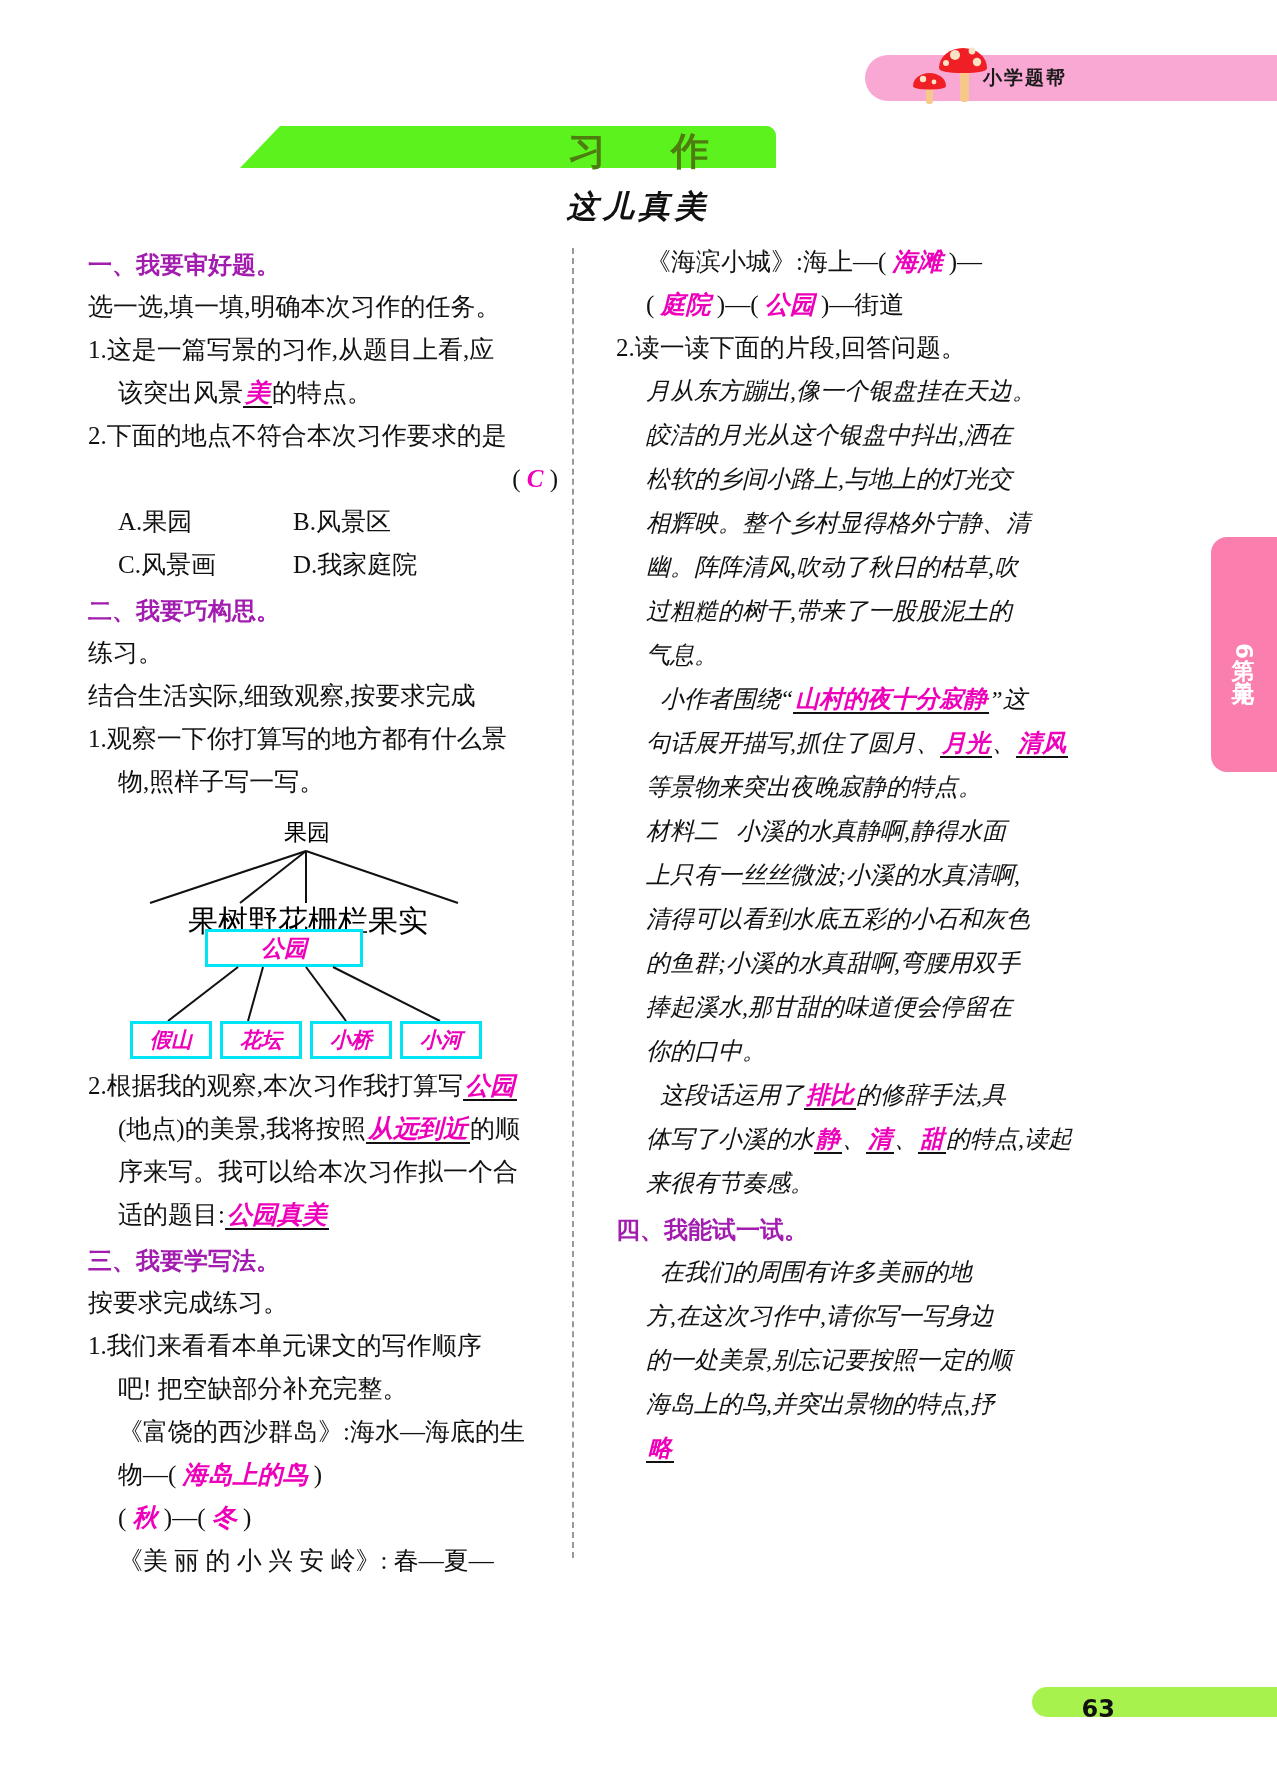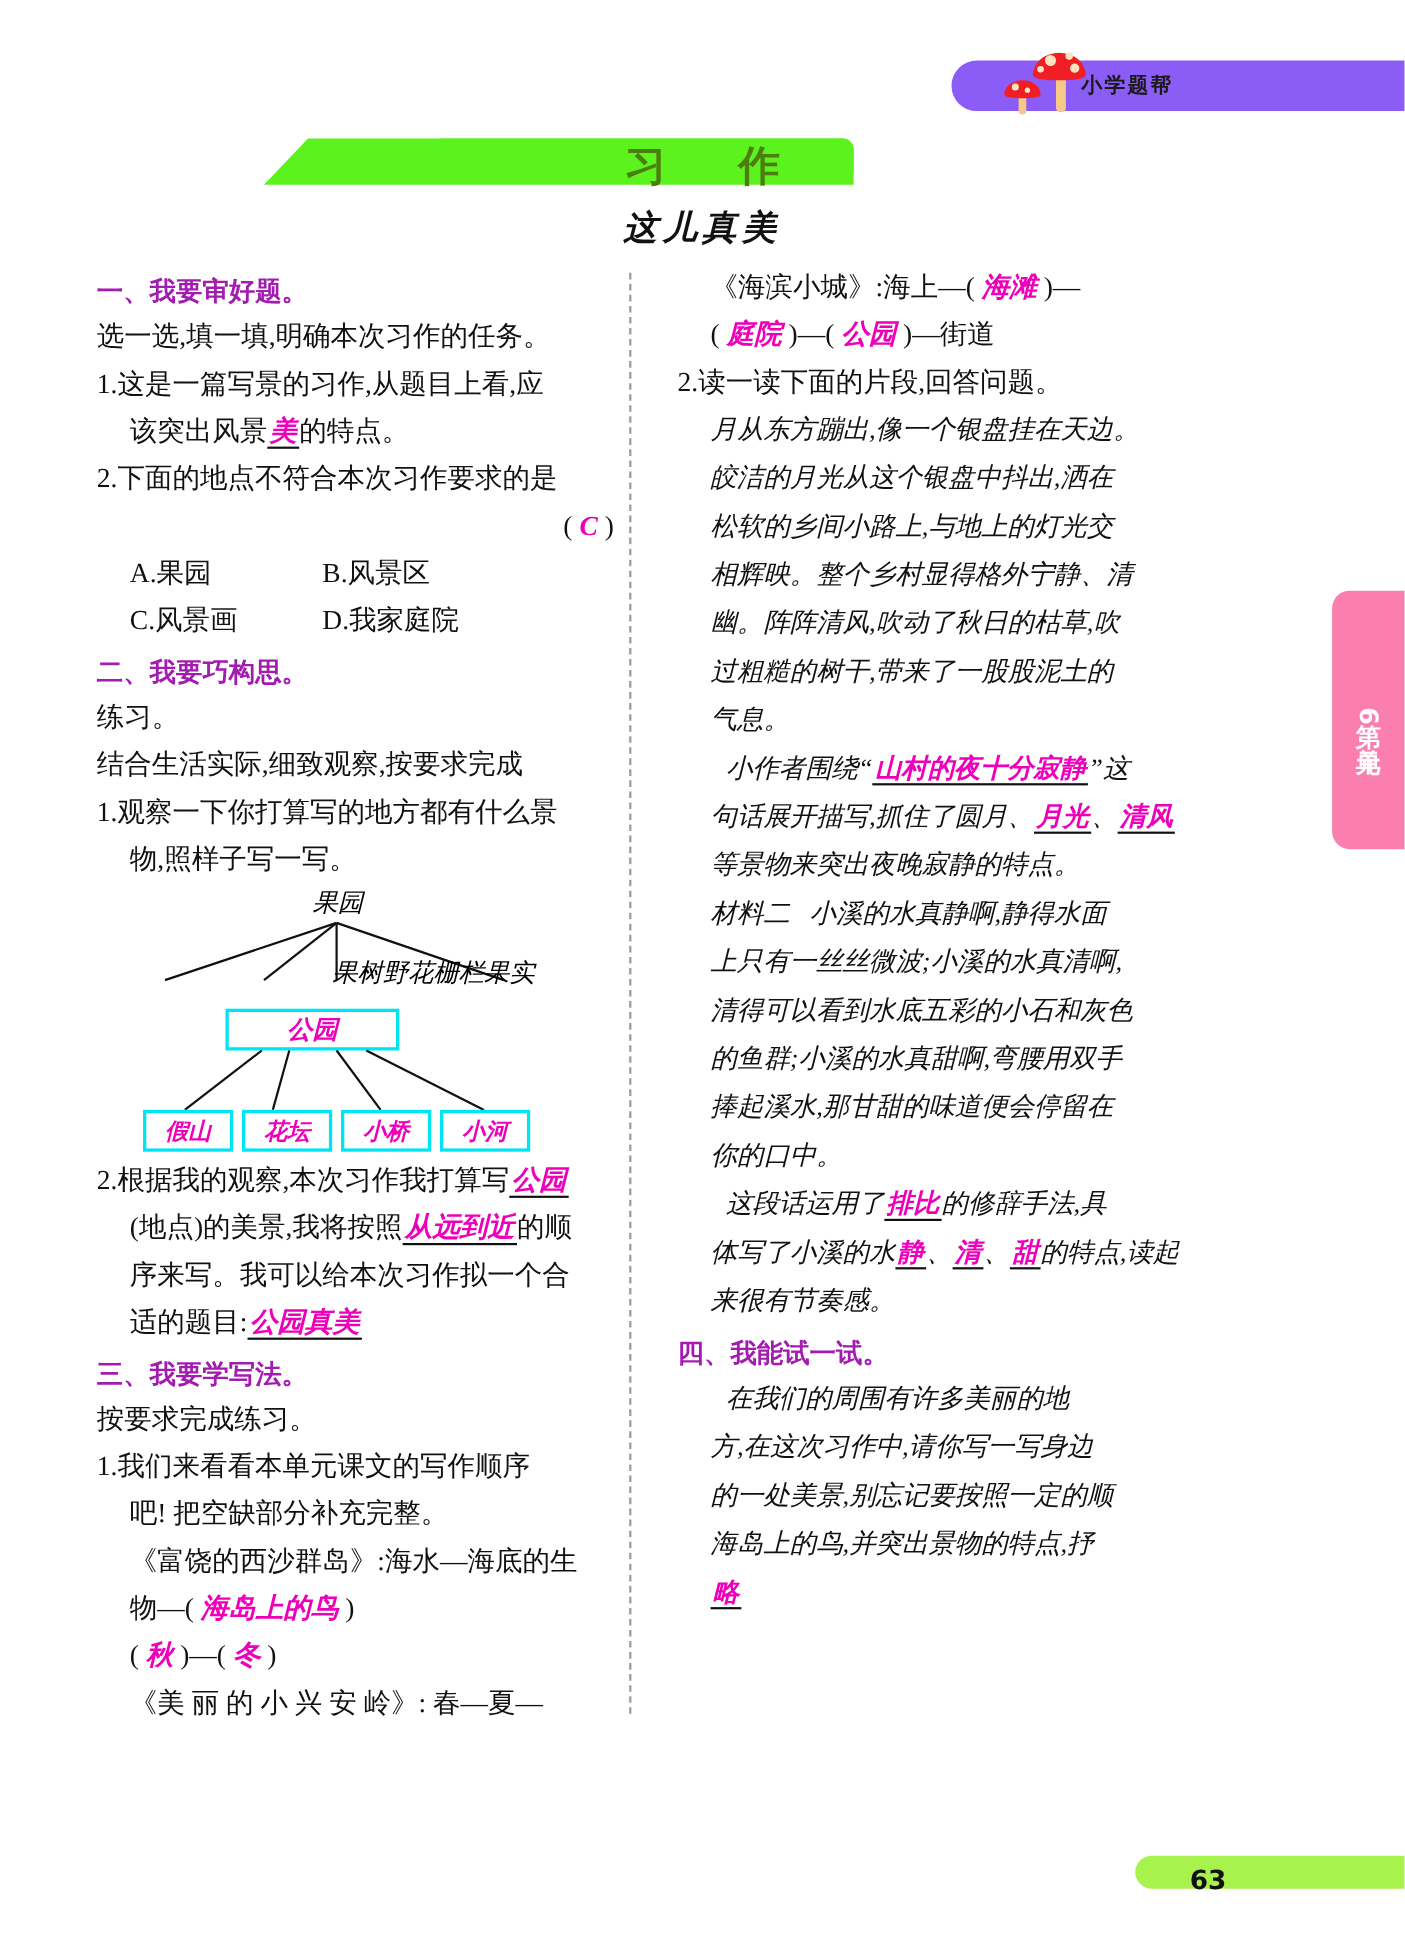--- a/index.html
+++ b/index.html
@@ -8,21 +8,21 @@
     background: #ffffff;
     font-family: "Liberation Serif", "DejaVu Serif", serif;
     overflow: hidden;
   }
   #page { position: relative; width: 1277px; height: 1773px; background:#fff; }
 
   
   .topbar {
     position: absolute; top: 55px; right: 0;
     height: 46px; width: 412px;
-    background: #8b5cf6;
+    background: #f9a8d4;
     border-top-left-radius: 23px; border-bottom-left-radius: 23px;
     display: flex; align-items: center;
   }
   .topbar-label {
     margin-left: 118px;
     font-family: "DejaVu Sans", sans-serif;
     font-weight: 700; font-size: 19px; color: #1a1a1a;
     letter-spacing: 2px;
   }
   .mushrooms { position: absolute; top: 38px; right: 268px; width: 110px; height: 68px; }
@@ -69,25 +69,25 @@
   .ans { color: #ee00bb; font-style: italic; font-weight: 700; }
   .ans-u { color: #ee00bb; font-style: italic; font-weight: 700;
            border-bottom: 2px solid #111; padding: 0 2px; }
   .rt { text-align: right; }
 
   
   .pass { font-size: 24px; line-height: 44px; color: #111; font-style: italic; }
   .pass .ans-u { font-size: 24px; }
 
   
-  .tree1 { position: relative; height: 108px; margin-top: 2px; font-style: italic; }
+  .tree1 { position: relative; height: 108px; margin-top: 14px; }
   .tree1 .root { position:absolute; left: 196px; top:0; font-size:23px; }
-  .tree1 .leaves { position:absolute; top:64px; left:0; width:440px;
-                   display:flex; justify-content: flex-end; padding: 0 42px;
-                   font-size: 23px; }
+  .tree1 .leaves { position:absolute; top:84px; left:0; width:440px;
+                   display:flex; justify-content: center; padding: 0 42px;
+                   font-size: 30px; }
   .tree1 svg { position:absolute; top: 30px; left: 0; }
 
   
   .tree2 { position: relative; height: 135px; margin-top: 4px; }
   .bx {
     border: 3px solid #00e5f5; background:#fff;
     color:#ee00bb; font-weight:700; font-style: italic;
     display:flex; align-items:center; justify-content:center;
   }
   .bx-root { position:absolute; left:117px; top:0; width:158px; height:38px; font-size:23px; }

